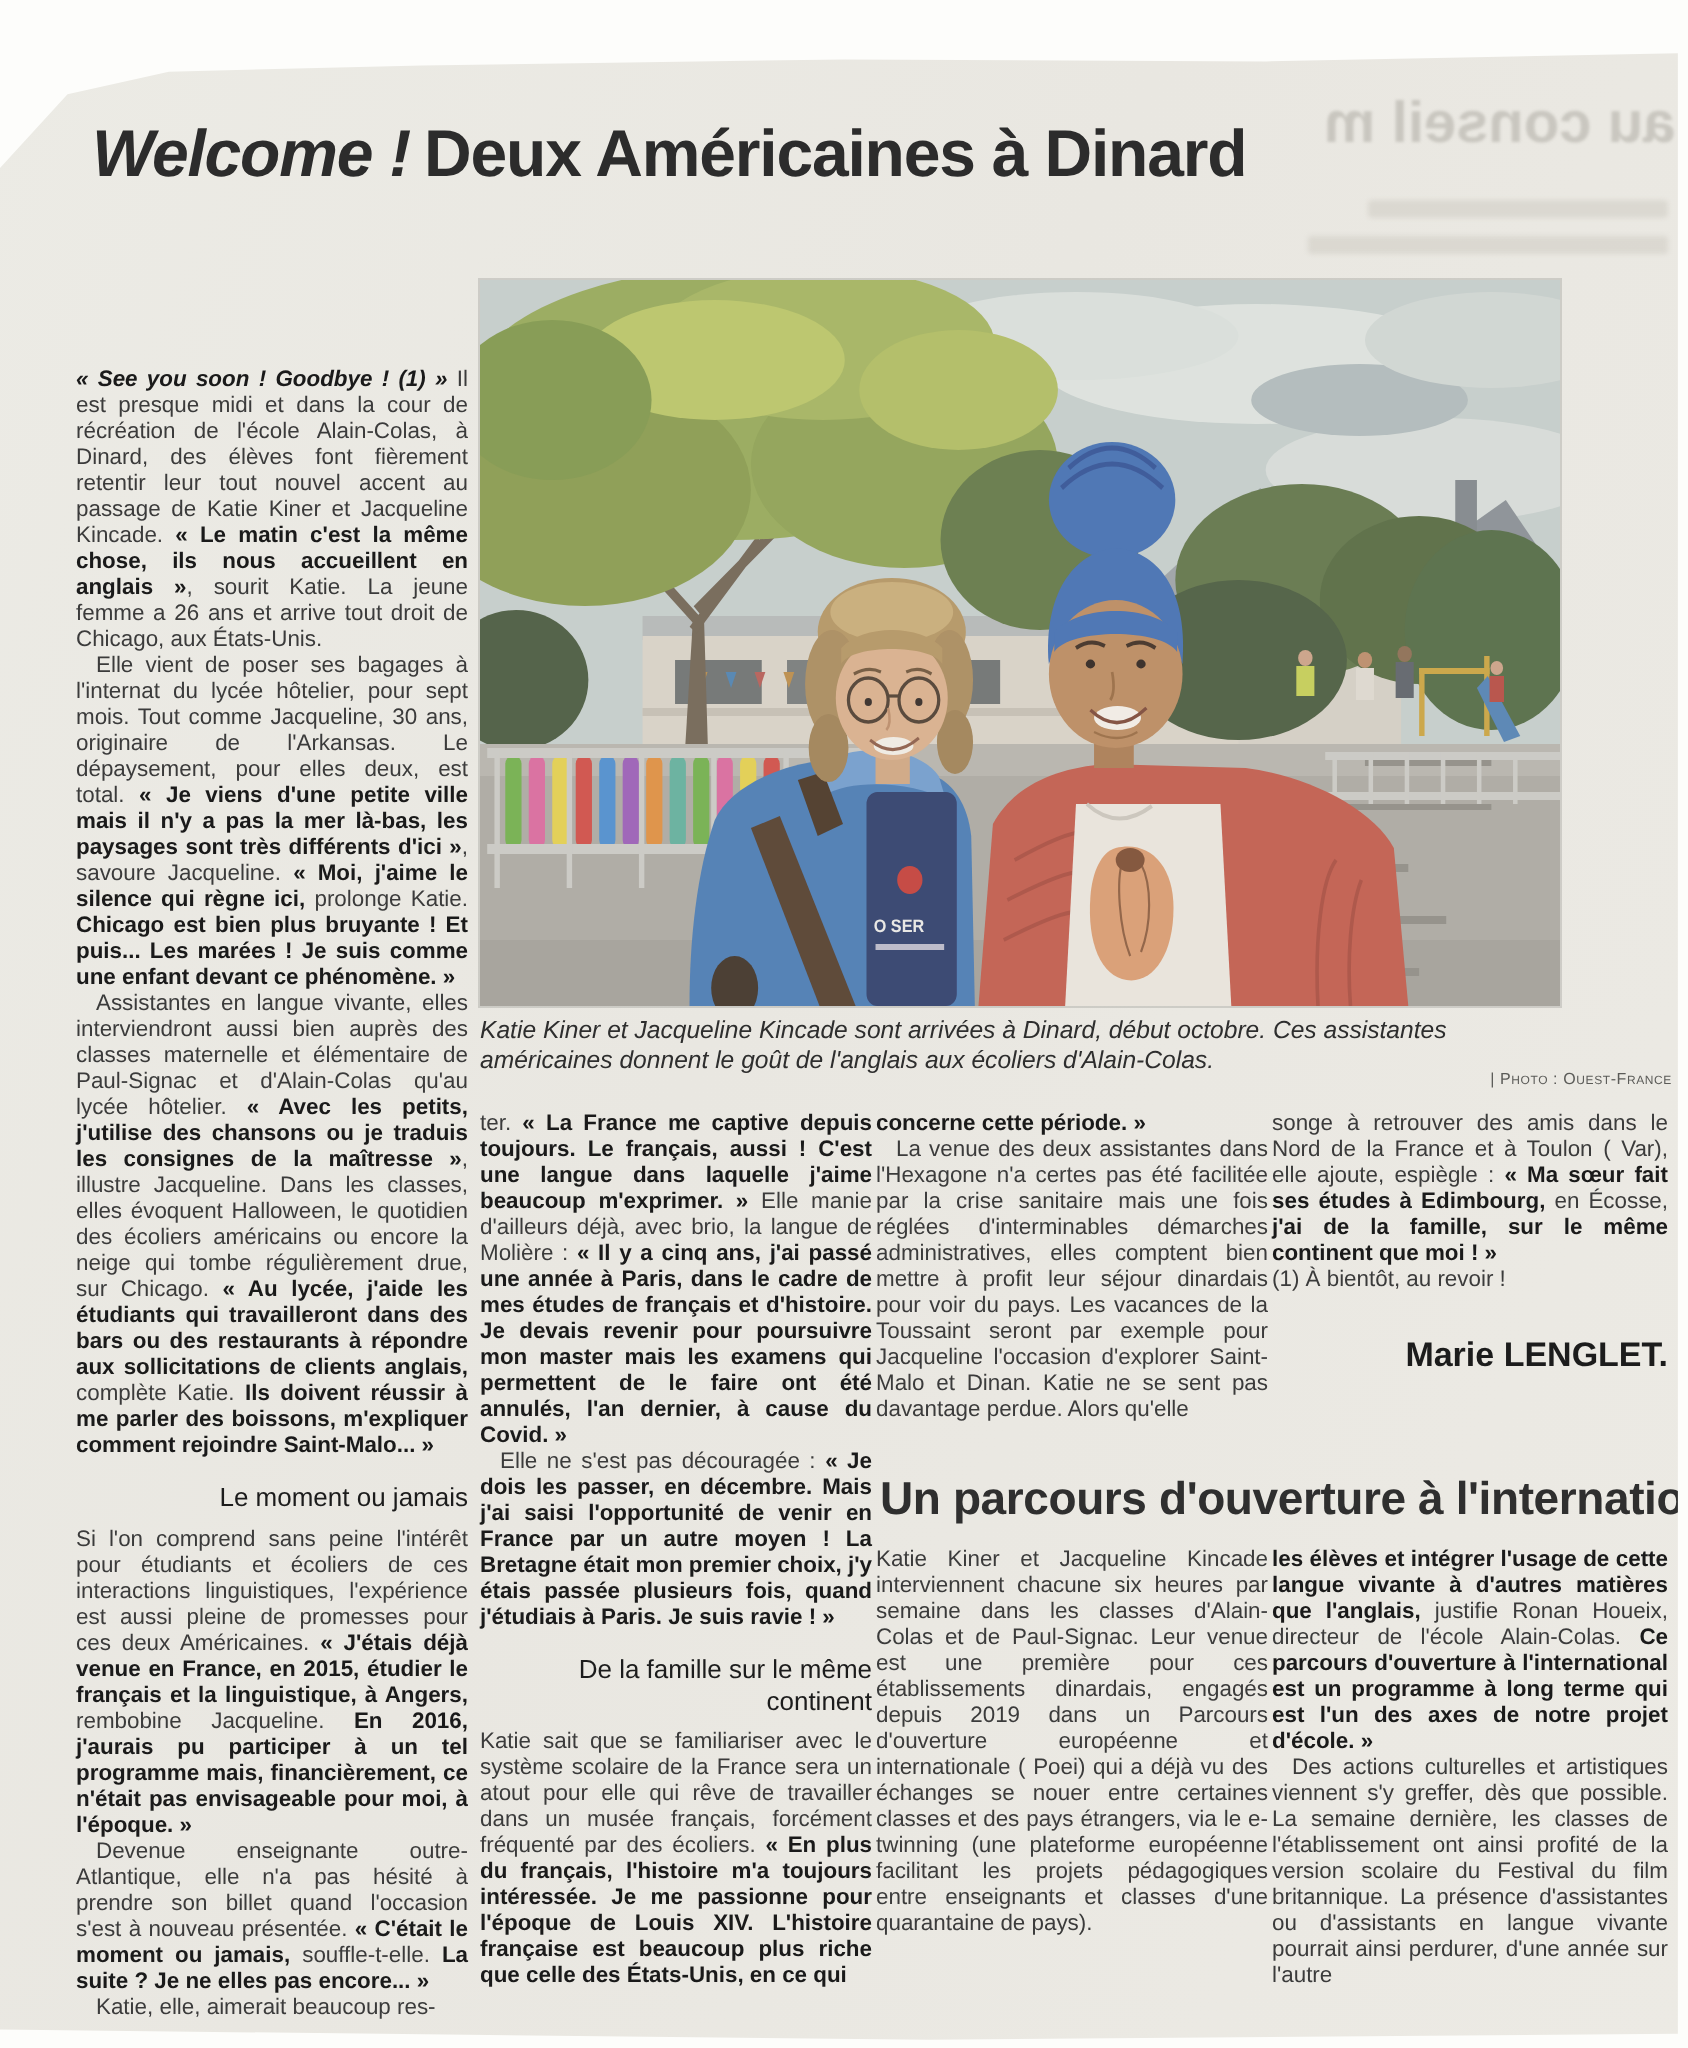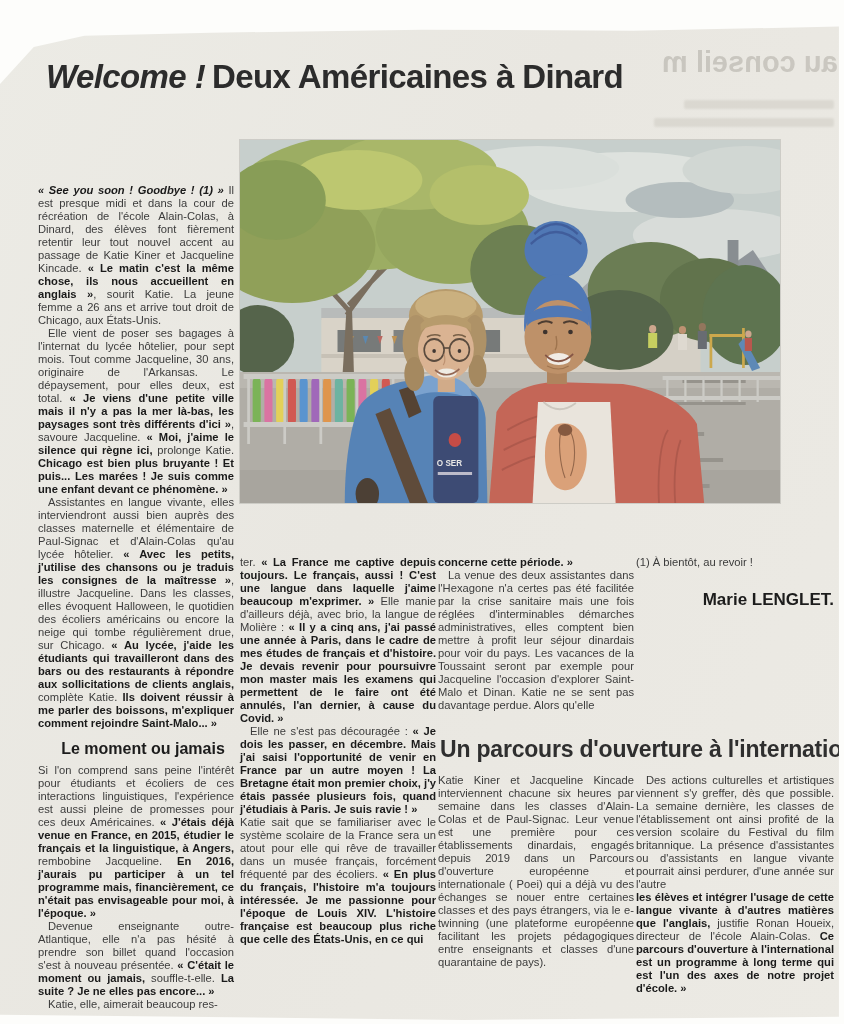--- a/index.html
+++ b/index.html
@@ -39,22 +39,22 @@
   .col{
     position:absolute;width:196px;
     font-size:11.2px;line-height:13px;color:#3b3b3b;
     text-align:justify;
   }
   .col p.para{margin:0;}
   .para.ind{text-indent:10px;}
   .b{font-weight:bold;color:#1a1a1a;}
   .i{font-style:italic;}
   .intertitle{
-    font-weight:bold;font-size:16px;line-height:15.5px;color:#1c1c1c;
-    margin:11px 0 7px 0;padding-left:14px;text-align:center;
+    font-weight:normal;font-size:13px;line-height:15.5px;color:#1c1c1c;
+    margin:11px 0 7px 0;padding-left:14px;text-align:right;
   }
   .byline{text-align:right;font-weight:bold;font-size:17px;color:#1c1c1c;margin-top:24px;}
   #col1{left:38px;top:140px;margin-top:44px;}
   #col2{left:240px;top:556px;}
   #col3{left:438px;top:556px;}
   #col4{left:636px;top:556px;width:198px;}
   
   .photo{
     position:absolute;left:240px;top:140px;width:540px;height:363px;
     outline:1px solid rgba(120,120,115,.25);
@@ -263,46 +263,52 @@
         <path d="M350,196 Q352,206 349,210" stroke="#96683e" stroke-width="1.5" fill="none"></path>
         <ellipse cx="353" cy="219" rx="13" ry="6" fill="#f2eee6"></ellipse>
         <path d="M338,215 Q353,228 369,214" stroke="#7a4634" stroke-width="1.8" fill="none"></path>
         <path d="M340,226 Q353,232 364,226" stroke="#96683e" stroke-width="1.2" fill="none"></path>
       </g>
 
       <rect x="0" y="0" width="598" height="363" fill="#e8e6df" opacity="0.10"></rect>
     </svg>
   </div>
 
+  <div class="caption">
+    <span class="cap-text">Katie Kiner et Jacqueline Kincade sont arrivées à Dinard, début octobre. Ces assistantes américaines donnent le goût de l'anglais aux écoliers d'Alain-Colas.</span>
+    <span class="credit">| Photo : Ouest-France</span>
+  </div>
 
   <div class="col" id="col1">
       <p class="para"><span class="b i">« See you soon ! Goodbye ! (1) » </span><span>Il est presque midi et dans la cour de récréation de l'école Alain-Colas, à Dinard, des élèves font fièrement retentir leur tout nouvel accent au passage de Katie Kiner et Jacqueline Kincade. </span><span class="b">« Le matin c'est la même chose, ils nous accueillent en anglais »</span><span>, sourit Katie. La jeune femme a 26 ans et arrive tout droit de Chicago, aux États-Unis.</span></p>
       <p class="para ind"><span>Elle vient de poser ses bagages à l'internat du lycée hôtelier, pour sept mois. Tout comme Jacqueline, 30 ans, originaire de l'Arkansas. Le dépaysement, pour elles deux, est total. </span><span class="b">« Je viens d'une petite ville mais il n'y a pas la mer là-bas, les paysages sont très différents d'ici »</span><span>, savoure Jacqueline. </span><span class="b">« Moi, j'aime le silence qui règne ici, </span><span>prolonge Katie. </span><span class="b">Chicago est bien plus bruyante ! Et puis... Les marées ! Je suis comme une enfant devant ce phénomène. »</span></p>
       <p class="para ind"><span>Assistantes en langue vivante, elles interviendront aussi bien auprès des classes maternelle et élémentaire de Paul-Signac et d'Alain-Colas qu'au lycée hôtelier. </span><span class="b">« Avec les petits, j'utilise des chansons ou je traduis les consignes de la maîtresse »</span><span>, illustre Jacqueline. Dans les classes, elles évoquent Halloween, le quotidien des écoliers américains ou encore la neige qui tombe régulièrement drue, sur Chicago. </span><span class="b">« Au lycée, j'aide les étudiants qui travailleront dans des bars ou des restaurants à répondre aux sollicitations de clients anglais, </span><span>complète Katie. </span><span class="b">Ils doivent réussir à me parler des boissons, m'expliquer comment rejoindre Saint-Malo... »</span></p>
       <div class="intertitle">Le moment ou jamais</div>
       <p class="para"><span>Si l'on comprend sans peine l'intérêt pour étudiants et écoliers de ces interactions linguistiques, l'expérience est aussi pleine de promesses pour ces deux Américaines. </span><span class="b">« J'étais déjà venue en France, en 2015, étudier le français et la linguistique, à Angers, </span><span>rembobine Jacqueline. </span><span class="b">En 2016, j'aurais pu participer à un tel programme mais, financièrement, ce n'était pas envisageable pour moi, à l'époque. »</span></p>
       <p class="para ind"><span>Devenue enseignante outre-Atlantique, elle n'a pas hésité à prendre son billet quand l'occasion s'est à nouveau présentée. </span><span class="b">« C'était le moment ou jamais, </span><span>souffle-t-elle. </span><span class="b">La suite ? Je ne elles pas encore... »</span></p>
       <p class="para ind"><span>Katie, elle, aimerait beaucoup res-</span></p>
     </div>
   <div class="col" id="col2">
       <p class="para"><span>ter. </span><span class="b">« La France me captive depuis toujours. Le français, aussi ! C'est une langue dans laquelle j'aime beaucoup m'exprimer. »</span><span> Elle manie d'ailleurs déjà, avec brio, la langue de Molière : </span><span class="b">« Il y a cinq ans, j'ai passé une année à Paris, dans le cadre de mes études de français et d'histoire. Je devais revenir pour poursuivre mon master mais les examens qui permettent de le faire ont été annulés, l'an dernier, à cause du Covid. »</span></p>
       <p class="para ind"><span>Elle ne s'est pas découragée : </span><span class="b">« Je dois les passer, en décembre. Mais j'ai saisi l'opportunité de venir en France par un autre moyen ! La Bretagne était mon premier choix, j'y étais passée plusieurs fois, quand j'étudiais à Paris. Je suis ravie ! »</span></p>
+      <div class="intertitle">De la famille sur le même continent</div>
       <p class="para"><span>Katie sait que se familiariser avec le système scolaire de la France sera un atout pour elle qui rêve de travailler dans un musée français, forcément fréquenté par des écoliers. </span><span class="b">« En plus du français, l'histoire m'a toujours intéressée. Je me passionne pour l'époque de Louis XIV. L'histoire française est beaucoup plus riche que celle des États-Unis, en ce qui</span></p>
     </div>
   <div class="col" id="col3">
       <p class="para"><span class="b">concerne cette période. »</span></p>
       <p class="para ind"><span>La venue des deux assistantes dans l'Hexagone n'a certes pas été facilitée par la crise sanitaire mais une fois réglées d'interminables démarches administratives, elles comptent bien mettre à profit leur séjour dinardais pour voir du pays. Les vacances de la Toussaint seront par exemple pour Jacqueline l'occasion d'explorer Saint-Malo et Dinan. Katie ne se sent pas davantage perdue. Alors qu'elle</span></p>
     </div>
   <div class="col" id="col4">
+      <p class="para"><span>songe à retrouver des amis dans le Nord de la France et à Toulon ( Var), elle ajoute, espiègle : </span><span class="b">« Ma sœur fait ses études à Edimbourg, </span><span>en Écosse, </span><span class="b">j'ai de la famille, sur le même continent que moi ! »</span></p>
       <p class="para"><span>(1) À bientôt, au revoir !</span></p>
       <div class="byline">Marie LENGLET.</div>
     </div>
 
   <div class="sub-title">Un parcours d'ouverture à l'international</div>
   <div class="col" id="subA">
       <p class="para"><span>Katie Kiner et Jacqueline Kincade interviennent chacune six heures par semaine dans les classes d'Alain-Colas et de Paul-Signac. Leur venue est une première pour ces établissements dinardais, engagés depuis 2019 dans un Parcours d'ouverture européenne et internationale ( Poei) qui a déjà vu des échanges se nouer entre certaines classes et des pays étrangers, via le e-twinning (une plateforme européenne facilitant les projets pédagogiques entre enseignants et classes d'une quarantaine de pays).</span></p>
     </div>
   <div class="col" id="subB">
+      <p class="para"><span class="b">les élèves et intégrer l'usage de cette langue vivante à d'autres matières que l'anglais, </span><span>justifie Ronan Houeix, directeur de l'école Alain-Colas. </span><span class="b">Ce parcours d'ouverture à l'international est un programme à long terme qui est l'un des axes de notre projet d'école. »</span></p>
       <p class="para ind"><span>Des actions culturelles et artistiques viennent s'y greffer, dès que possible. La semaine dernière, les classes de l'établissement ont ainsi profité de la version scolaire du Festival du film britannique. La présence d'assistantes ou d'assistants en langue vivante pourrait ainsi perdurer, d'une année sur l'autre</span></p>
-      <p class="para"><span class="b">les élèves et intégrer l'usage de cette langue vivante à d'autres matières que l'anglais, </span><span>justifie Ronan Houeix, directeur de l'école Alain-Colas. </span><span class="b">Ce parcours d'ouverture à l'international est un programme à long terme qui est l'un des axes de notre projet d'école. »</span></p>
     </div>
 
 </div>
 
 </body></html>

